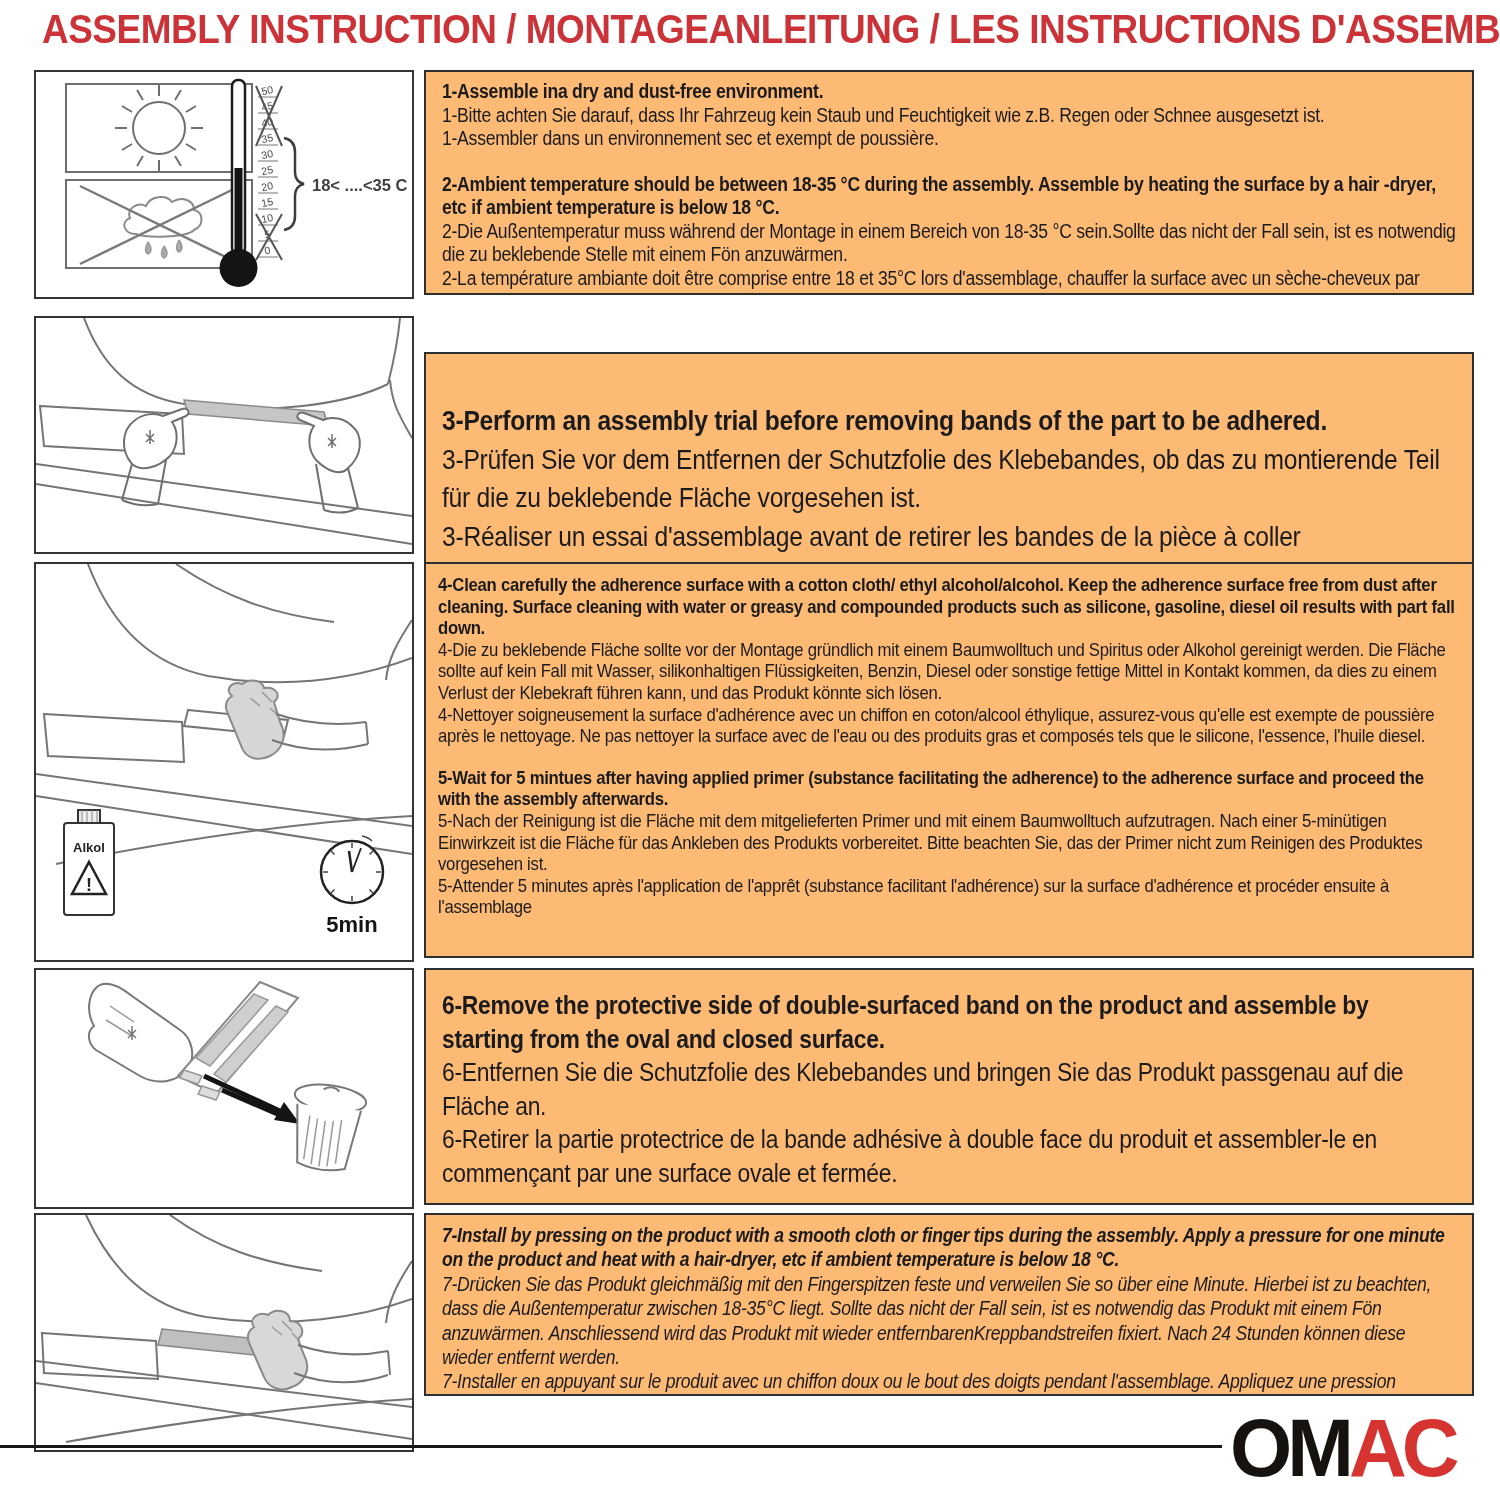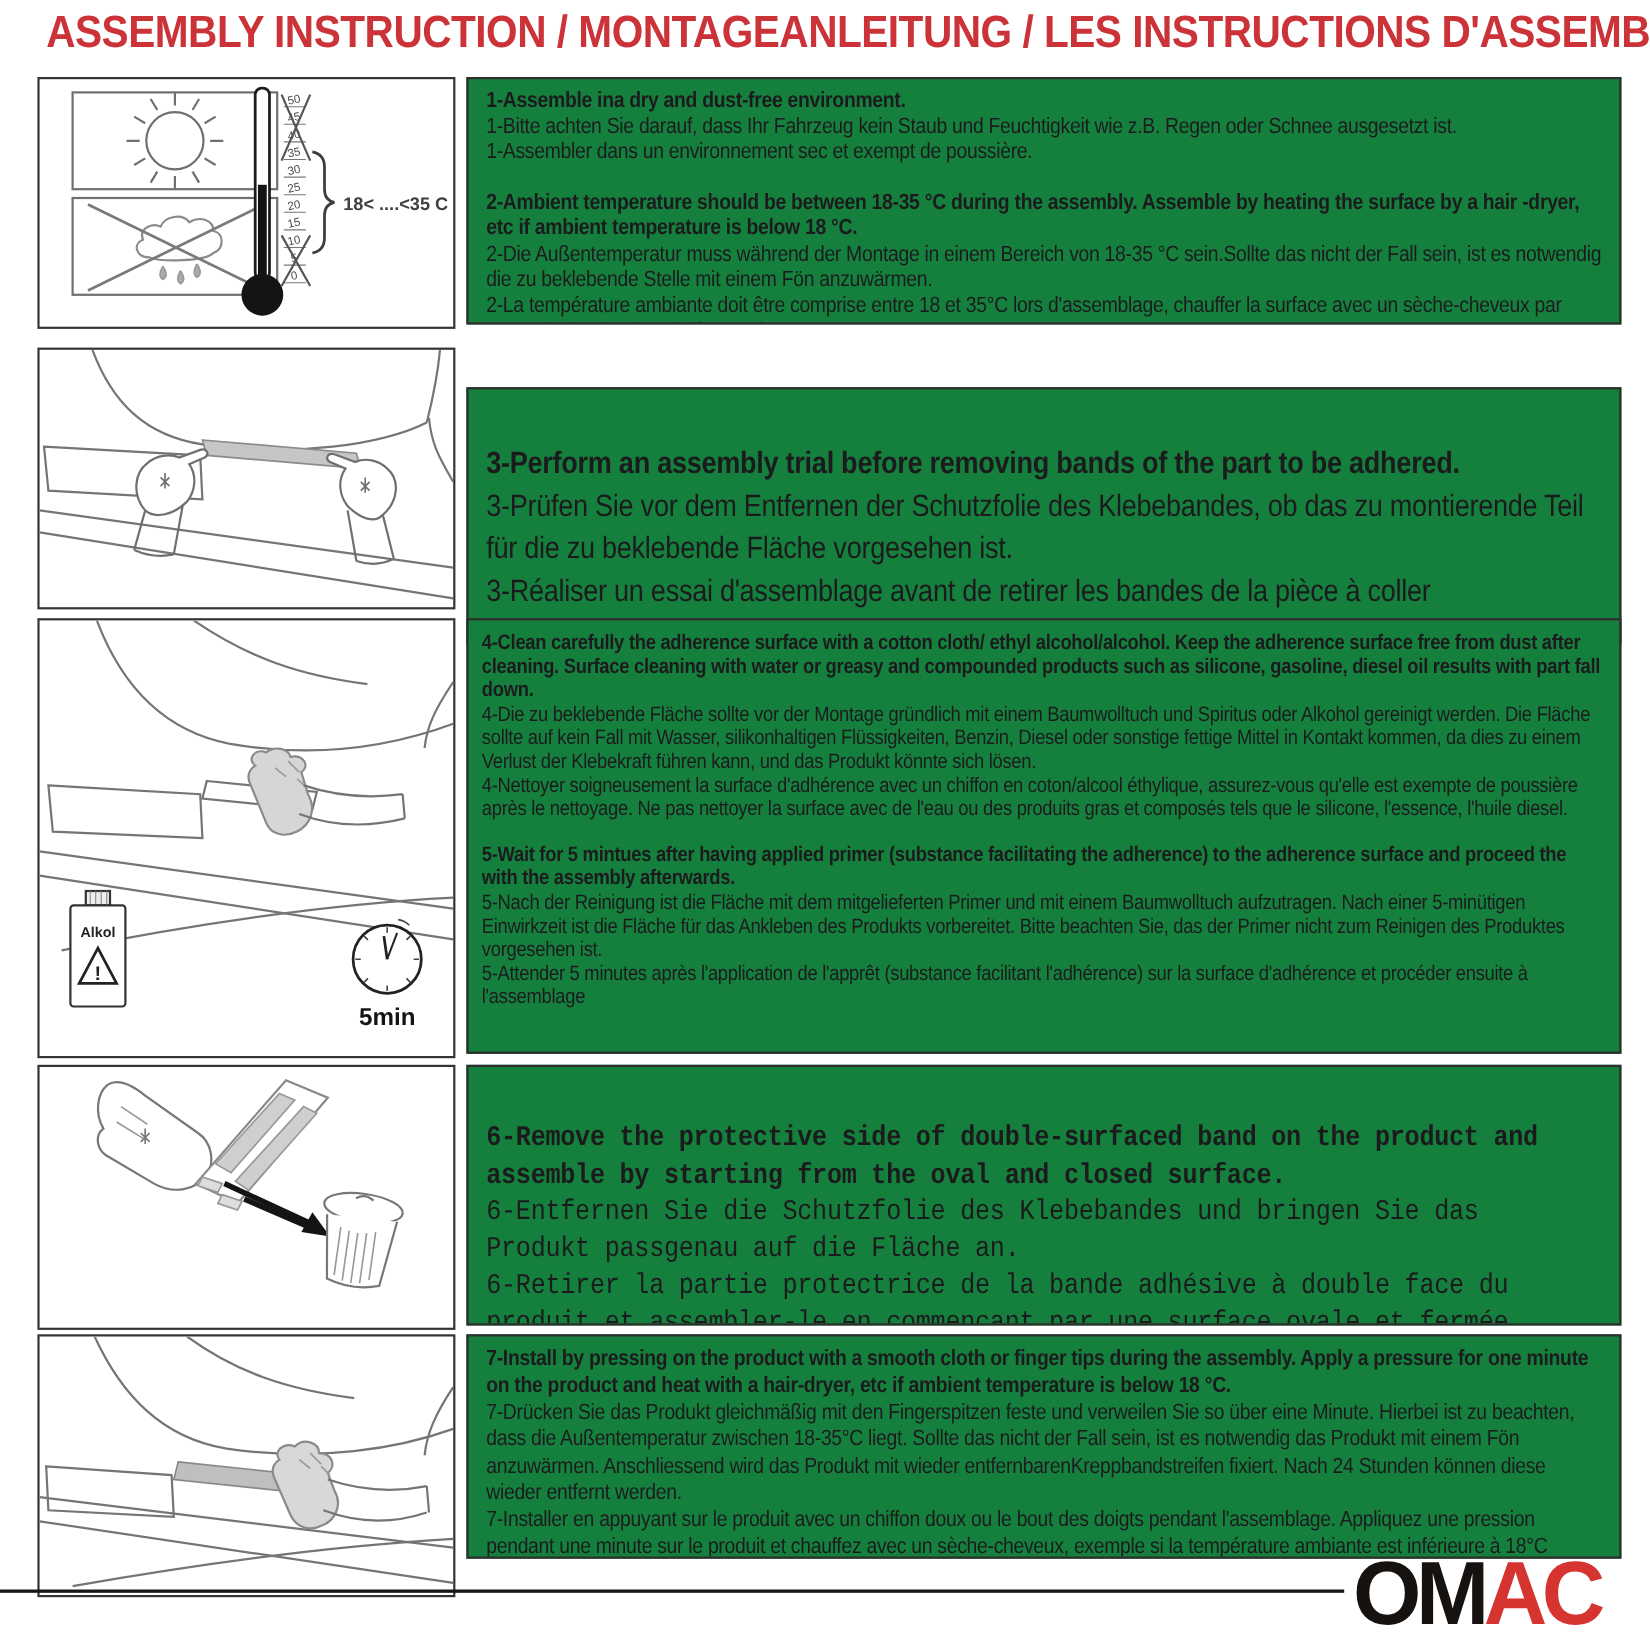--- a/index.html
+++ b/index.html
@@ -1,36 +1,36 @@
 <!DOCTYPE html>
 <html><head>
 <meta charset="utf-8">
 <style>
   html,body{margin:0;padding:0;background:#fff;}
   .page{position:relative;width:1500px;height:1500px;background:#fff;overflow:hidden;
         font-family:"Liberation Sans",sans-serif;color:#1b1b1d;}
   .title{position:absolute;left:42px;top:6px;font-size:41px;font-weight:bold;color:#cb3338;
          letter-spacing:-0.5px;white-space:nowrap;transform:scaleX(0.9);transform-origin:left top;}
   .artbox{position:absolute;left:34px;width:376px;border:2px solid #343434;background:#fff;overflow:hidden;}
-  .textbox{position:absolute;left:424px;width:1050px;border:2px solid #2e2e2e;background:#15803d;
+  .textbox{position:absolute;left:424px;width:1050px;border:2px solid #2e2e2e;background:#fdba74;
            overflow:hidden;box-sizing:border-box;}
   .tx{transform:scaleX(0.88);transform-origin:0 0;width:113.5%;}
   .tx p{margin:0;}
   .b{font-weight:bold;}
   .r1 .tx p{font-size:20px;line-height:23.5px;letter-spacing:-0.3px;}
   .r2 .tx p{font-size:28px;line-height:38.5px;letter-spacing:-0.3px;}
   .r3 .tx p{font-size:19px;line-height:21.6px;letter-spacing:-0.3px;}
   .r4 .tx p{font-size:26px;line-height:33.5px;letter-spacing:-0.3px;}
   .r5 .tx p{font-size:20px;line-height:24.4px;letter-spacing:-0.3px;}
   .gap-lg{height:22px;}
   .gap-sm{height:20px;}
   .pad1{padding:8px 14px 0 16px;}
   .pad2{padding:48px 20px 0 16px;}
   .pad3{padding:10px 12px 0 12px;}
-  .pad4{padding:48px 20px 0 16px;font-family:Liberation Mono, monospace;}
+  .pad4{padding:19px 20px 0 16px;}
   .pad5{padding:8px 14px 0 16px;}
   .footer-line{position:absolute;left:0;top:1445px;width:1222px;height:3px;background:#161616;}
   .logo{position:absolute;left:1230px;top:1402px;font-size:80px;font-weight:bold;
         letter-spacing:-5px;white-space:nowrap;transform:scaleY(1.02);transform-origin:left top;}
   .logo .lk{color:#16120f;}
   .logo .lr{color:#d63430;}
   svg{display:block;}
   svg text{font-family:"Liberation Sans",sans-serif;}
 </style>
 </head>
@@ -222,21 +222,21 @@
         <path d="M30,227 C150,206 270,190 376,184"></path>
       </g>
       <polygon points="126,114 222,124 218,140 122,130" fill="#bfbfbf" stroke="#888" stroke-width="1.5"></polygon>
       <g>
         <path d="M218,112 C212,104 222,96 232,100 C240,92 254,96 254,106 C266,106 270,118 262,124 L268,140 C276,154 268,168 256,172 C244,178 232,172 228,162 L214,130 C210,122 212,116 218,112 Z" fill="#d8d8d8" stroke="#8a8a8a" stroke-width="2"></path>
         <path d="M236,112 l10,8 M246,106 l10,10 M256,118 l8,8" stroke="#9a9a9a" stroke-width="1.5" fill="none"></path>
         <path d="M262,130 C292,140 322,142 352,136 M258,158 C290,170 322,170 352,160 M352,136 L354,160" stroke="#757575" stroke-width="2" fill="none"></path>
       </g>
     </svg>
   </div>
-  <div class="textbox r5 pad5" style="top:1213px;height:204px;">
+  <div class="textbox r5 pad5" style="top:1213px;height:183px;font-style:italic;">
     <div class="tx">
       <p class="b">7-Install by pressing on the product with a smooth cloth or finger tips during the assembly. Apply a pressure for one minute on the product and heat with a hair-dryer, etc if ambient temperature is below 18 °C.</p>
       <p>7-Drücken Sie das Produkt gleichmäßig mit den Fingerspitzen feste und verweilen Sie so über eine Minute. Hierbei ist zu beachten, dass die Außentemperatur zwischen 18-35°C liegt. Sollte das nicht der Fall sein, ist es notwendig das Produkt mit einem Fön anzuwärmen. Anschliessend wird das Produkt mit wieder entfernbarenKreppbandstreifen fixiert. Nach 24 Stunden können diese wieder entfernt werden.</p>
       <p>7-Installer en appuyant sur le produit avec un chiffon doux ou le bout des doigts pendant l'assemblage. Appliquez une pression pendant une minute sur le produit et chauffez avec un sèche-cheveux, exemple si la température ambiante est inférieure à 18°C</p>
     </div>
   </div>
 
   <div class="footer-line"></div>
   <div class="logo">
     <span class="lk">OM</span><span class="lr">AC</span>

